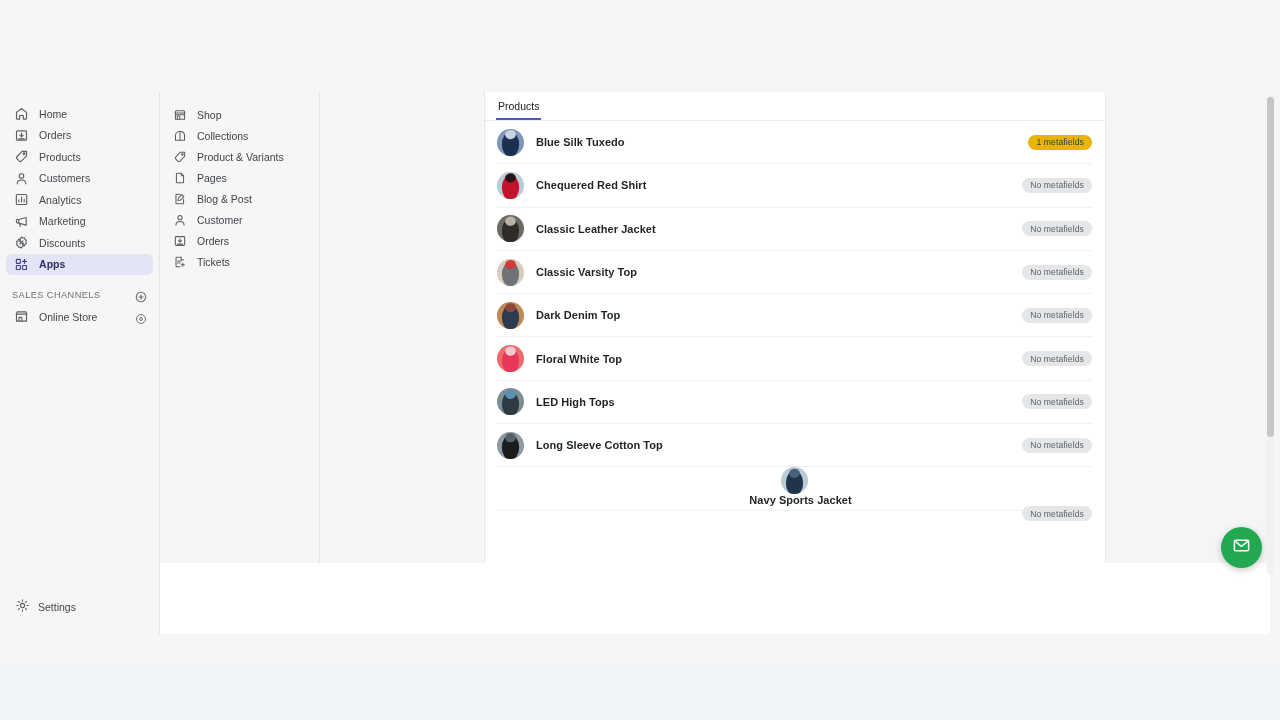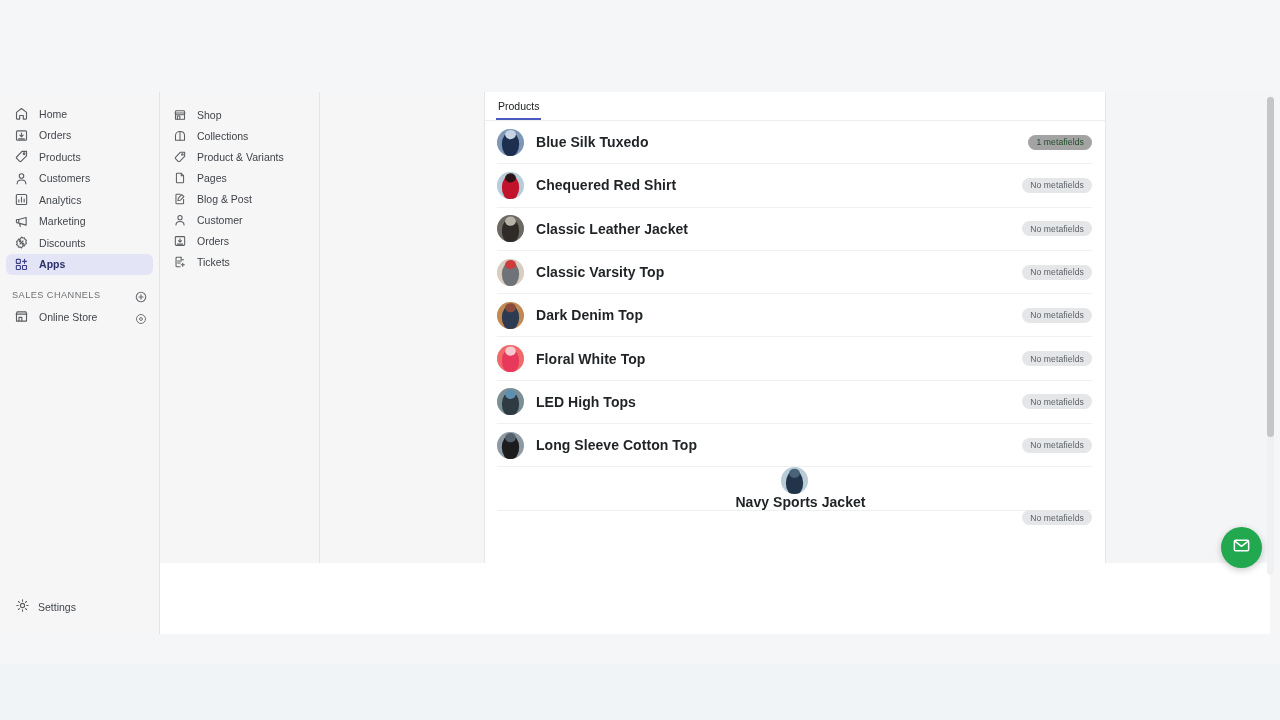--- a/index.html
+++ b/index.html
@@ -153,29 +153,29 @@
     display:flex; align-items:center; height:43.3px;
     border-bottom:1px solid #eef0f1; cursor:pointer;
   }
   .row:last-child { border-bottom:1px solid #eef0f1;flex-direction:column; }
   .thumb {
     width:27px; height:27px; border-radius:50%; flex:0 0 27px;
     background:#dfe3e8; overflow:hidden; position:relative;
   }
   .thumb .inner { position:absolute; inset:0; }
   .row .pname {
-    font-size:14px; color:#1f2326; font-weight:600; margin-left:12px;
+    font-size:11px; color:#1f2326; font-weight:600; margin-left:12px;
     letter-spacing:.05px;
   }
   .badge {
     margin-left:auto; font-size:8.6px; padding:2.5px 8px;
     border-radius:9px; white-space:nowrap; letter-spacing:.1px;
   }
   .badge.none { background:#e4e6e8; color:#5e6267; }
-  .badge.has  { background:#a3a3a3; color:#1f4c28; }
+  .badge.has  { background:#eab308; color:#1f4c28; }
 
   
   .vscroll {
     position:absolute; right:6px; top:3px; width:7px; height:480px;
     background:#f0f1f2; border-radius:4px;
   }
   .vscroll .thumbbar {
     position:absolute; top:2px; left:0; width:7px; height:340px;
     background:#c4c6c8; border-radius:4px;
   }

